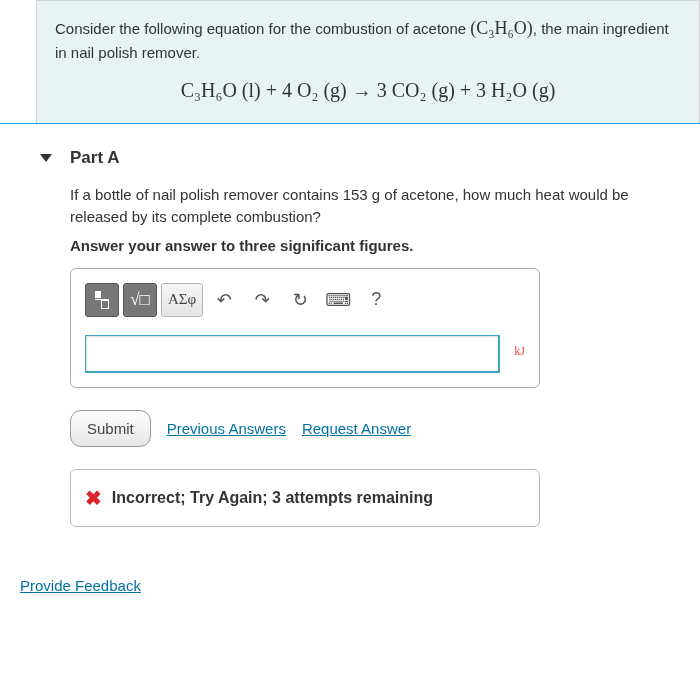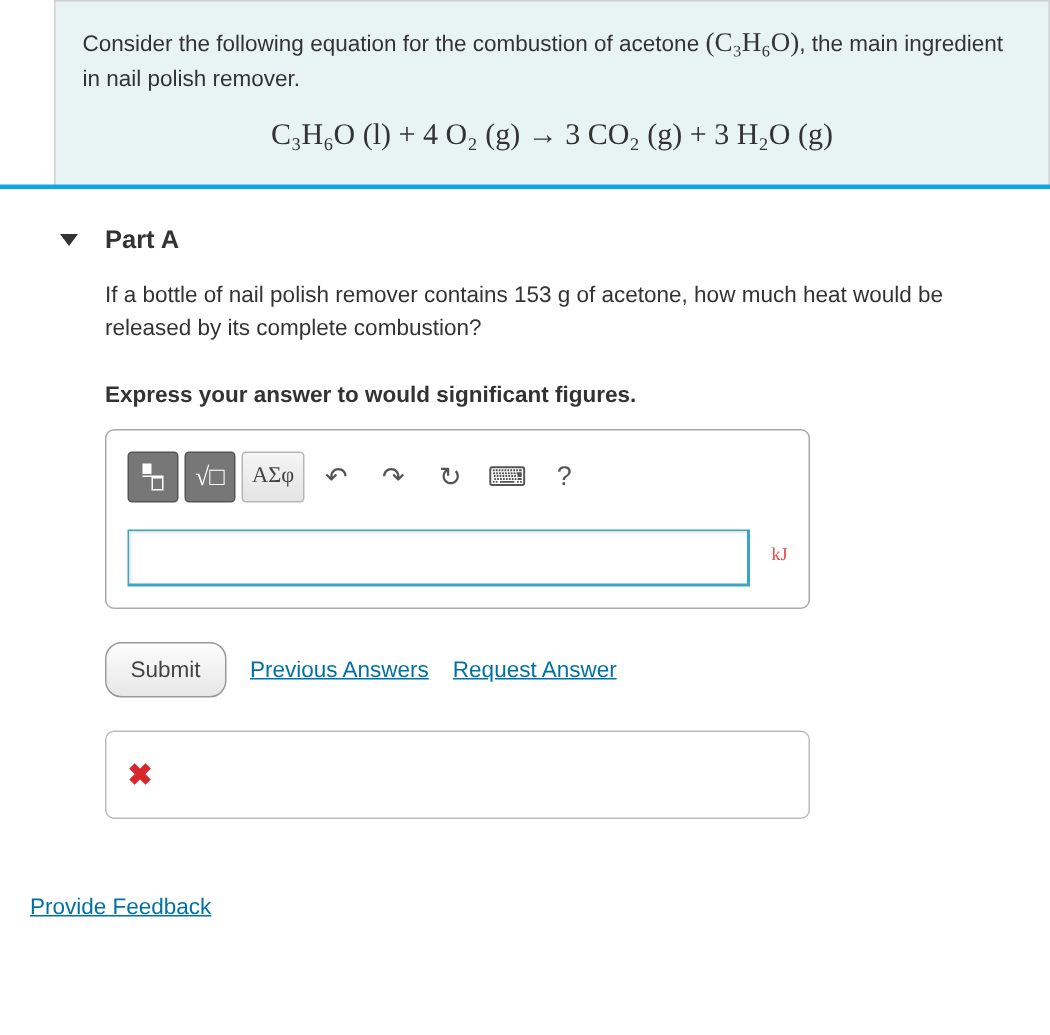--- a/index.html
+++ b/index.html
@@ -22,21 +22,21 @@
   }
   .problem-statement .intro { color: #333; }
   .chem { font-family: "Times New Roman", serif; font-size: 18px; }
   .equation {
     text-align: center;
     font-family: "Times New Roman", serif;
     font-size: 20px;
     margin: 10px 0 4px;
   }
   .part-container {
-    border-top: 3px solid #0ea5e9;
+    border-top: 1px solid #0ea5e9;
     padding: 0 0 20px 0;
   }
   .part-header {
     display: flex;
     align-items: center;
     padding: 24px 0 16px 40px;
     font-weight: bold;
     font-size: 17px;
   }
   .caret {
@@ -45,21 +45,21 @@
     border-left: 6px solid transparent;
     border-right: 6px solid transparent;
     border-top: 8px solid #333;
     margin-right: 18px;
   }
   .inner {
     padding: 0 20px 0 70px;
   }
   .question-text {
     line-height: 1.5;
-    margin-bottom: 24px;
+    margin-bottom: 8px;
   }
   .instruction { font-weight: bold; margin-bottom: 14px; }
   .answer-wrapper {
     border: 1px solid #aaa;
     border-radius: 6px;
     padding: 14px;
     width: 470px;
     display: flex;
     align-items: center;
     gap: 14px;
@@ -189,21 +189,21 @@
 </div>
 
 <div class="part-container">
   <div class="part-header">
     <span class="caret"></span>
     <span>Part A</span>
   </div>
 
   <div class="inner">
     <div class="question-text">If a bottle of nail polish remover contains 153 g of acetone, how much heat would be released by its complete combustion?</div>
-    <div class="instruction">Express your answer to would significant figures.</div>
+    <div class="instruction">Answer your answer to three significant figures.</div>
 
     <div class="answer-wrapper">
       <div class="input-stack">
         <div class="toolbar">
           <div class="tb-btn selected">
             <span class="frac-icon">
                 <span class="bar"></span>
               </span>
           </div>
           <div class="tb-btn selected">
@@ -234,19 +234,20 @@
     </div>
 
     <div class="action-row">
       <button class="submit-btn">Submit</button>
       <span class="link">Previous Answers</span>
       <span class="link">Request Answer</span>
     </div>
 
     <div class="feedback-box">
       <span class="x-icon">✖</span>
+      <span>Incorrect; Try Again; 3 attempts remaining</span>
     </div>
   </div>
 </div>
 
 <div class="footer-row">
   <span class="link">Provide Feedback</span>
 </div>
 
 </body></html>

